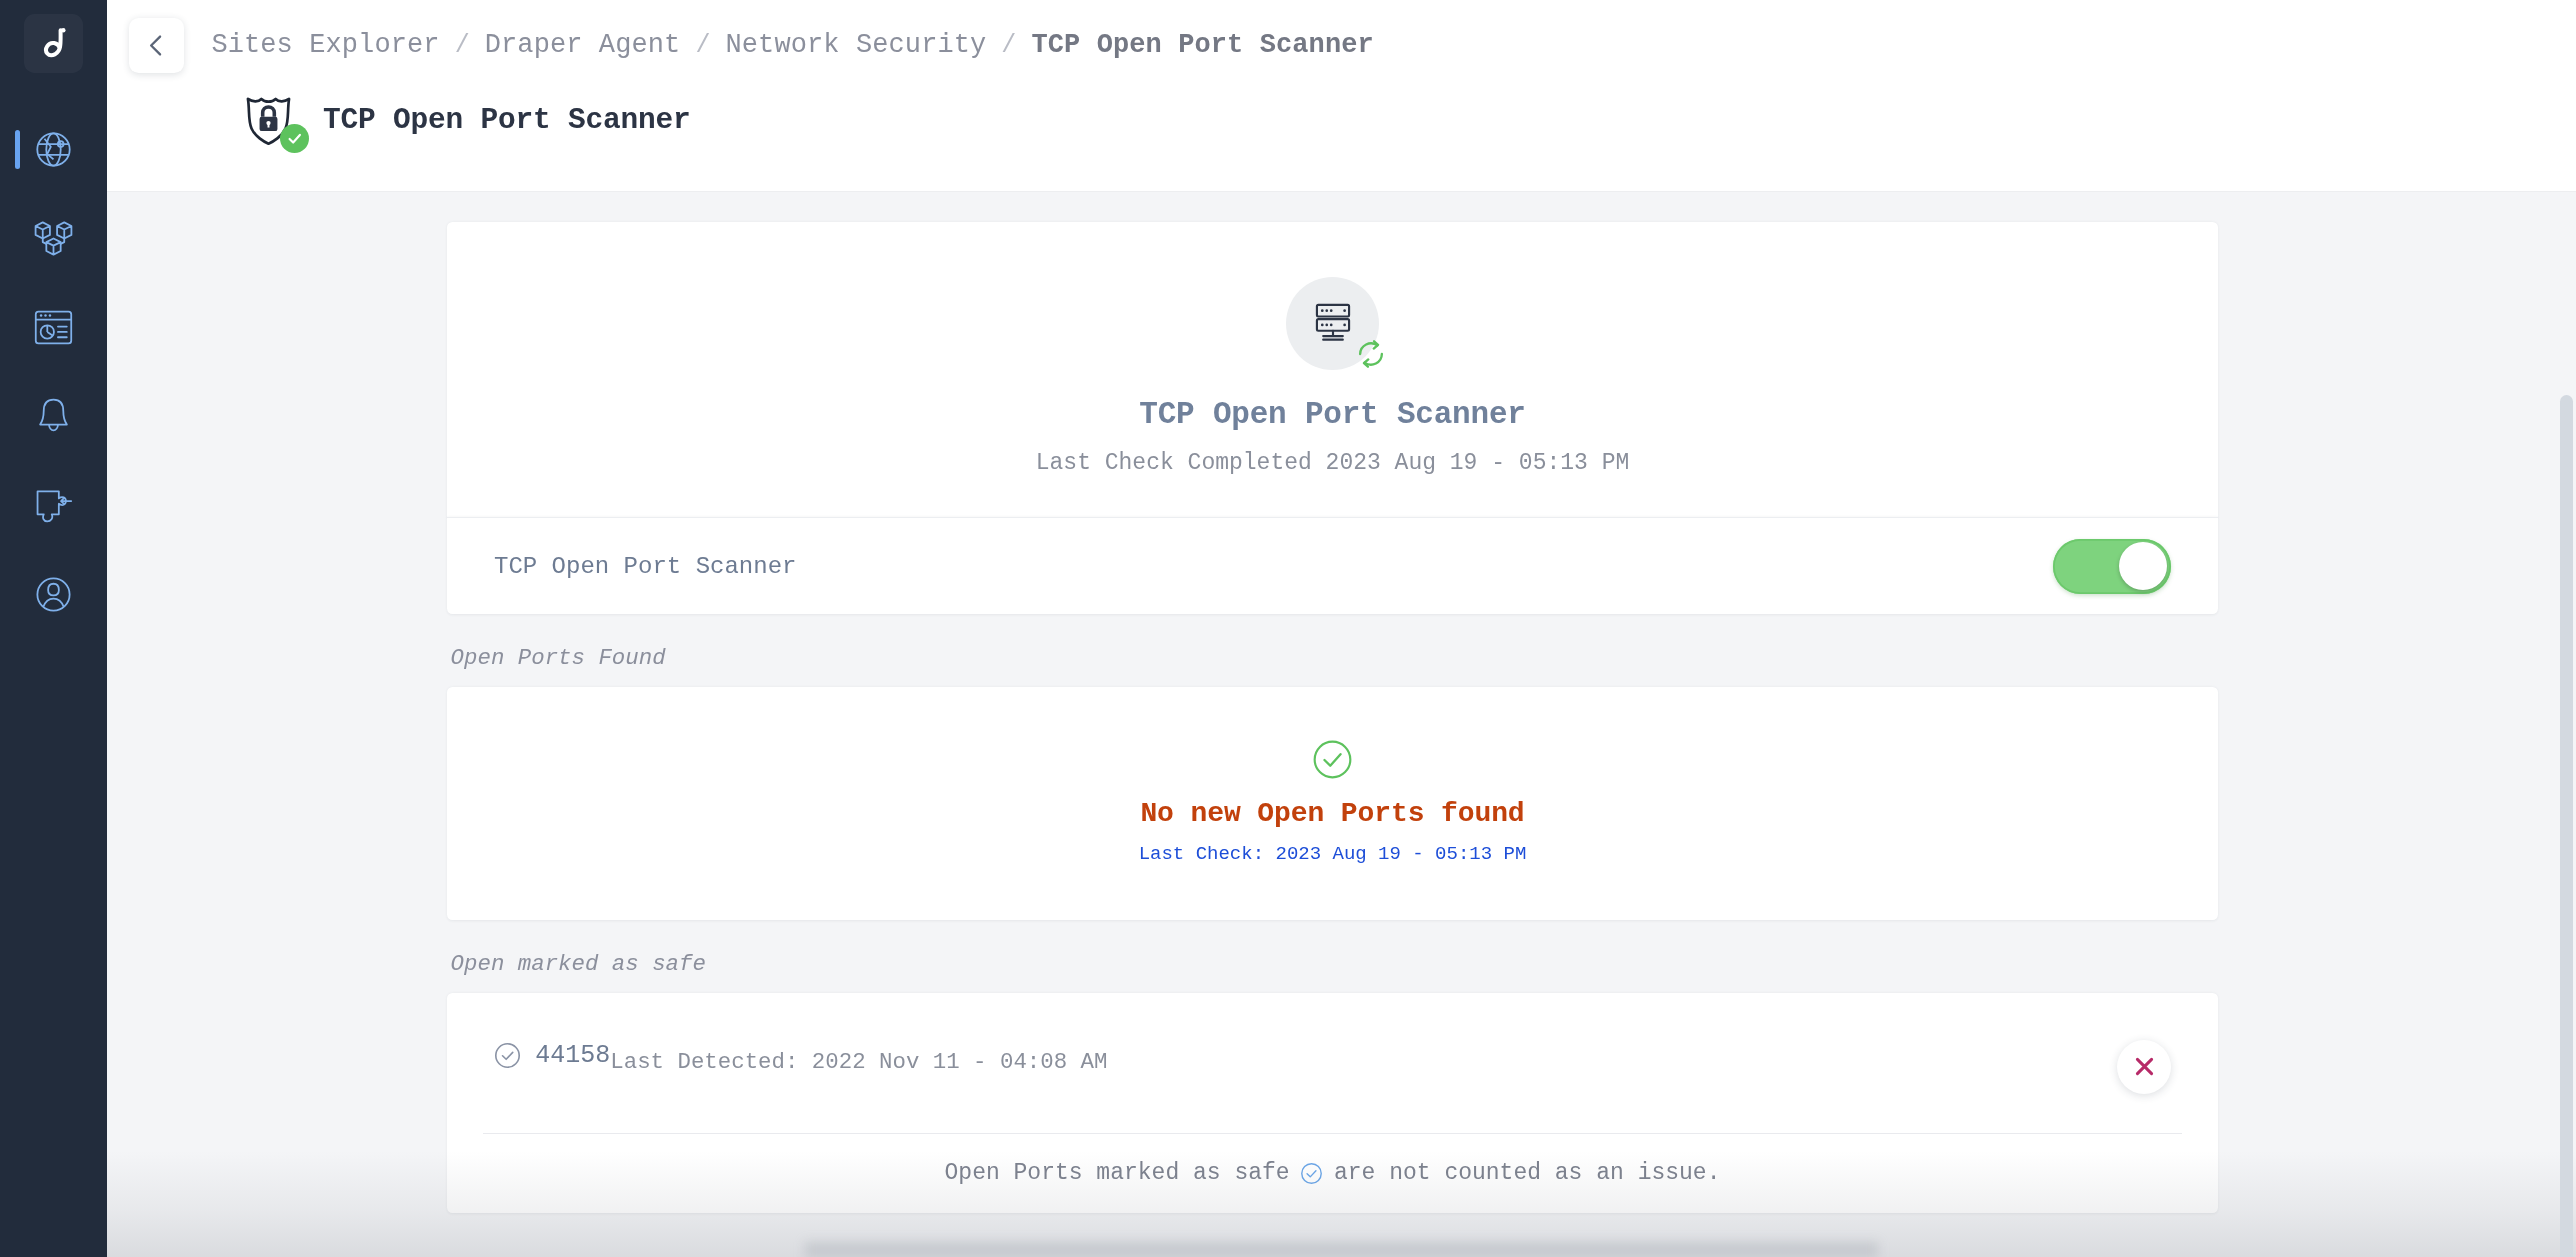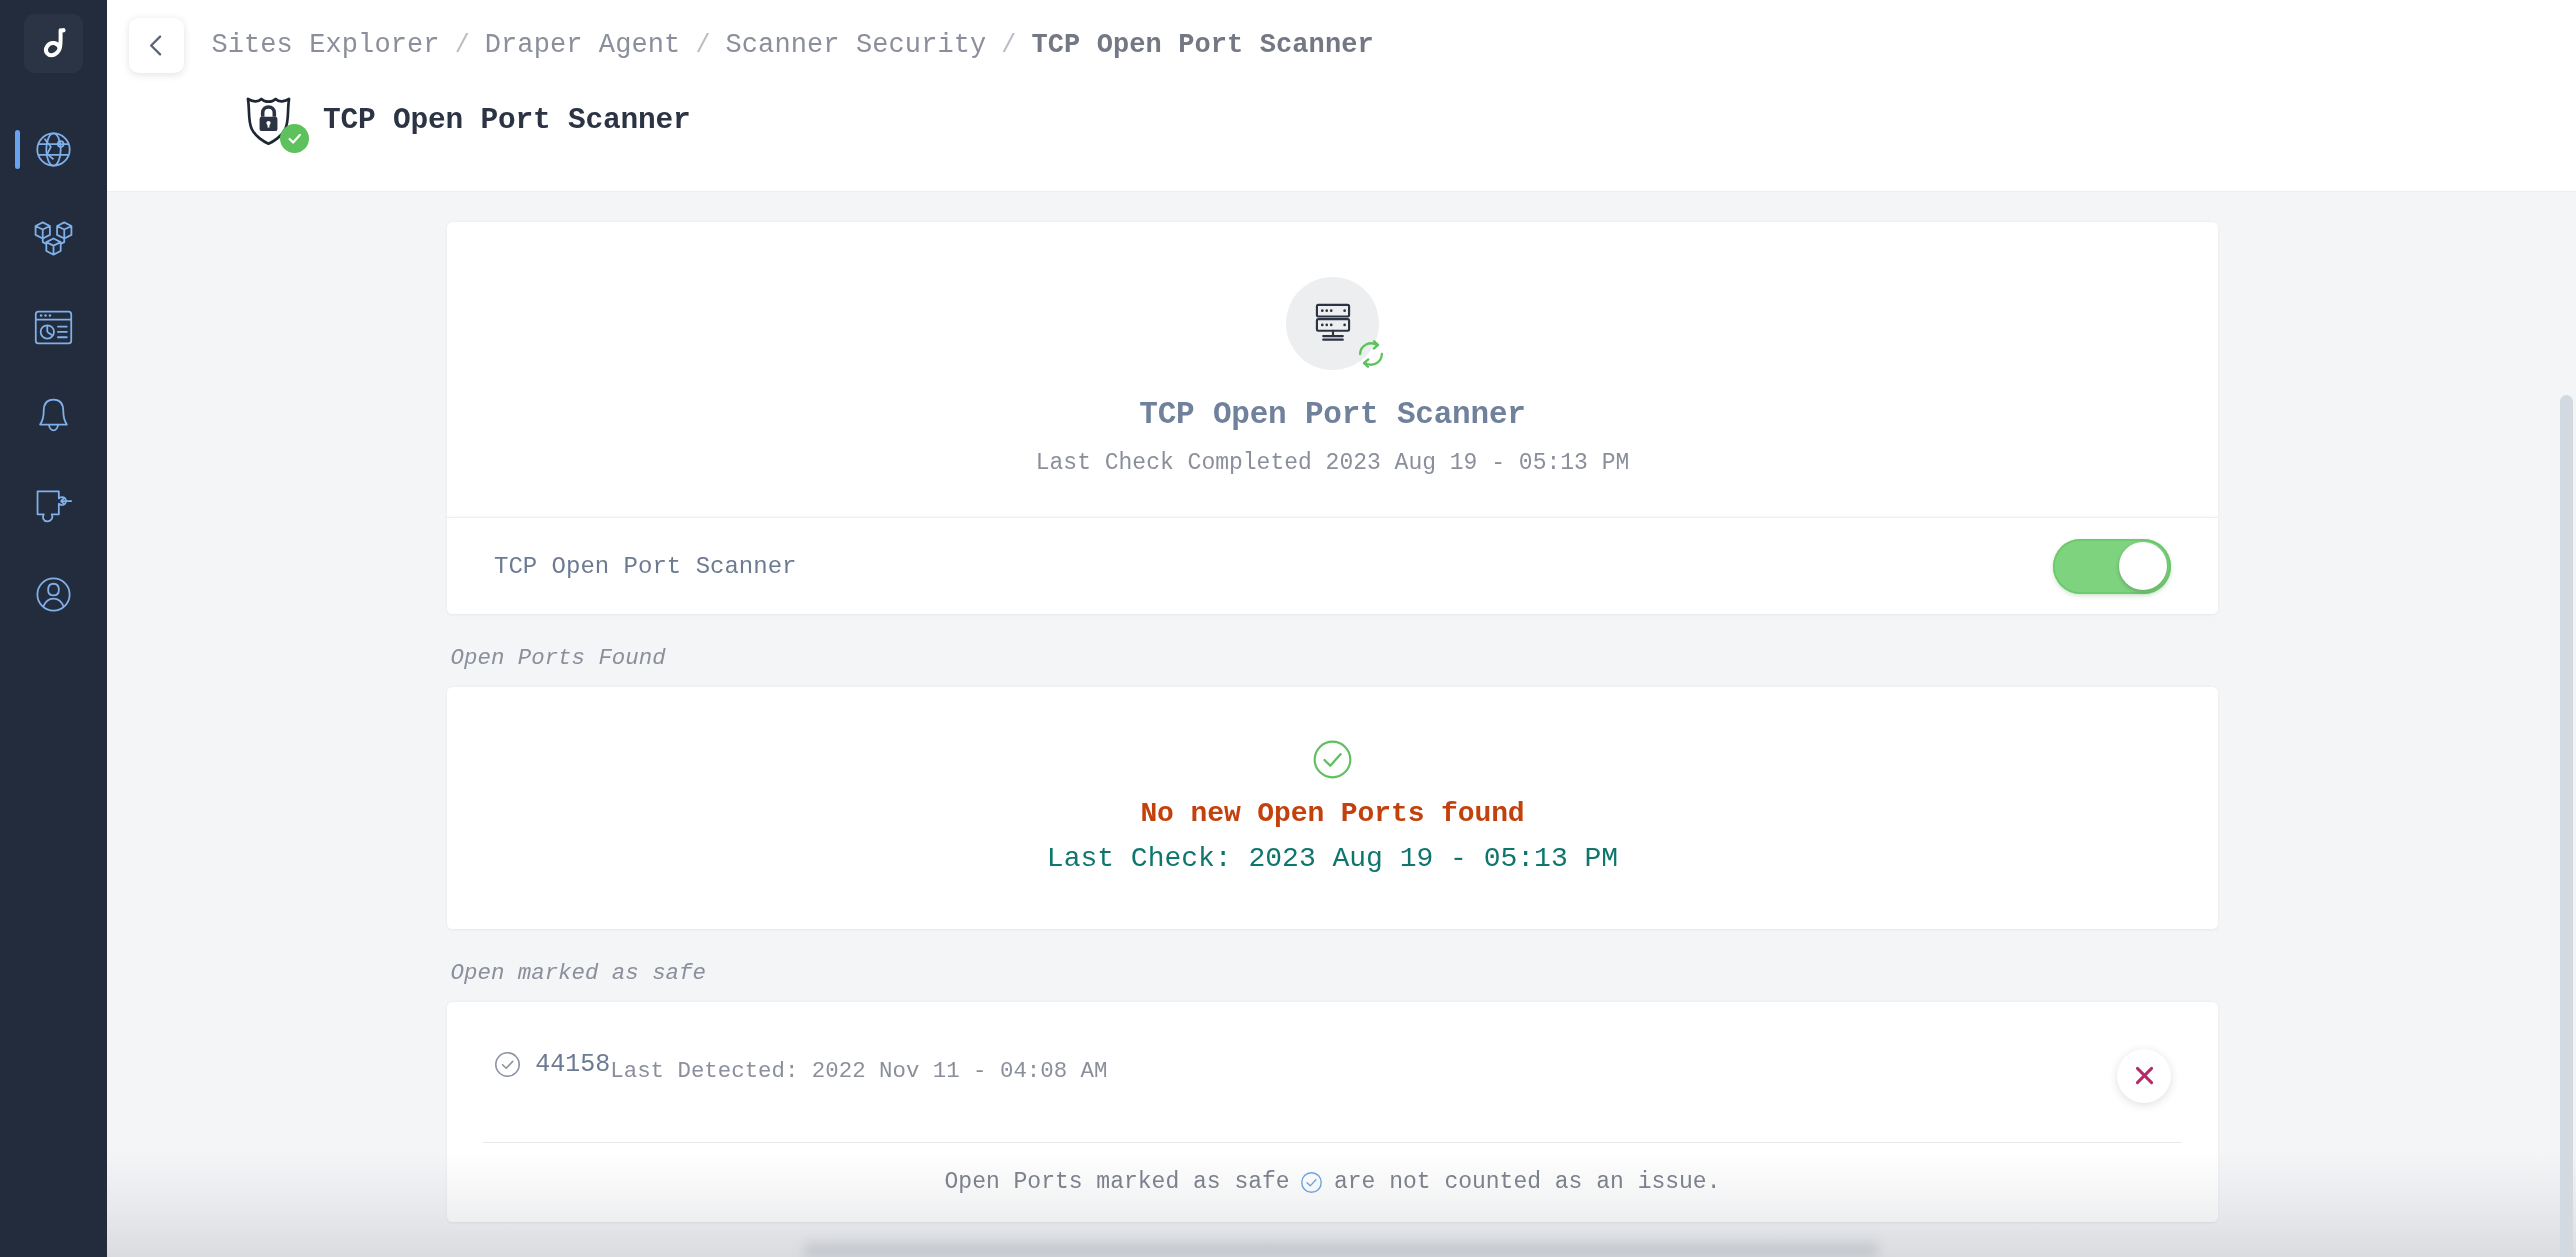--- a/index.html
+++ b/index.html
@@ -253,22 +253,22 @@
   }
   .check-circle-big { margin: 0 auto 18px auto; display: block; }
   .empty-title {
     font-size: 28px;
     font-weight: bold;
     color: #c2410c;
     letter-spacing: -0.1px;
   }
   .empty-sub {
     margin-top: 14.3px;
-    font-size: 28px;
-    color: #0f766e;
+    font-size: 19px;
+    color: #1d4ed8;
   }
 
   .safe-card { padding: 0; }
   .safe-row {
     display: flex;
     align-items: flex-start;
     justify-content: space-between;
     padding: 43px 47px 39px 47px;
     position: relative;
   }
@@ -437,21 +437,21 @@
         <button class="back-btn">
           <svg width="25" height="25" viewBox="0 0 28 28">
             <path d="M18 4 L8 14 L18 24" fill="none" stroke="#5b6577" stroke-width="2.6" stroke-linecap="round" stroke-linejoin="round"></path>
           </svg>
         </button>
         <div class="breadcrumb">
           <span class="crumb">Sites Explorer</span>
           <span class="crumb-sep">/</span>
           <span class="crumb">Draper Agent</span>
           <span class="crumb-sep">/</span>
-          <span class="crumb">Scanner Security</span>
+          <span class="crumb">Network Security</span>
           <span class="crumb-sep">/</span>
           <span class="crumb current">TCP Open Port Scanner</span>
         </div>
       </div>
 
       <div class="title-row">
         <div class="shield-wrap">
           <svg width="59" height="59" viewBox="0 0 66 66">
             <path d="M10 10 C16 14 22 13 25 10 C29 14 37 14 41 10 C44 13 50 14 56 10
                      C54 22 56 34 52 43 C48 52 38 58 33 60 C28 58 18 52 14 43 C10 34 12 22 10 10 Z" fill="#ffffff" stroke="#1f2735" stroke-width="3" stroke-linejoin="round"></path>

